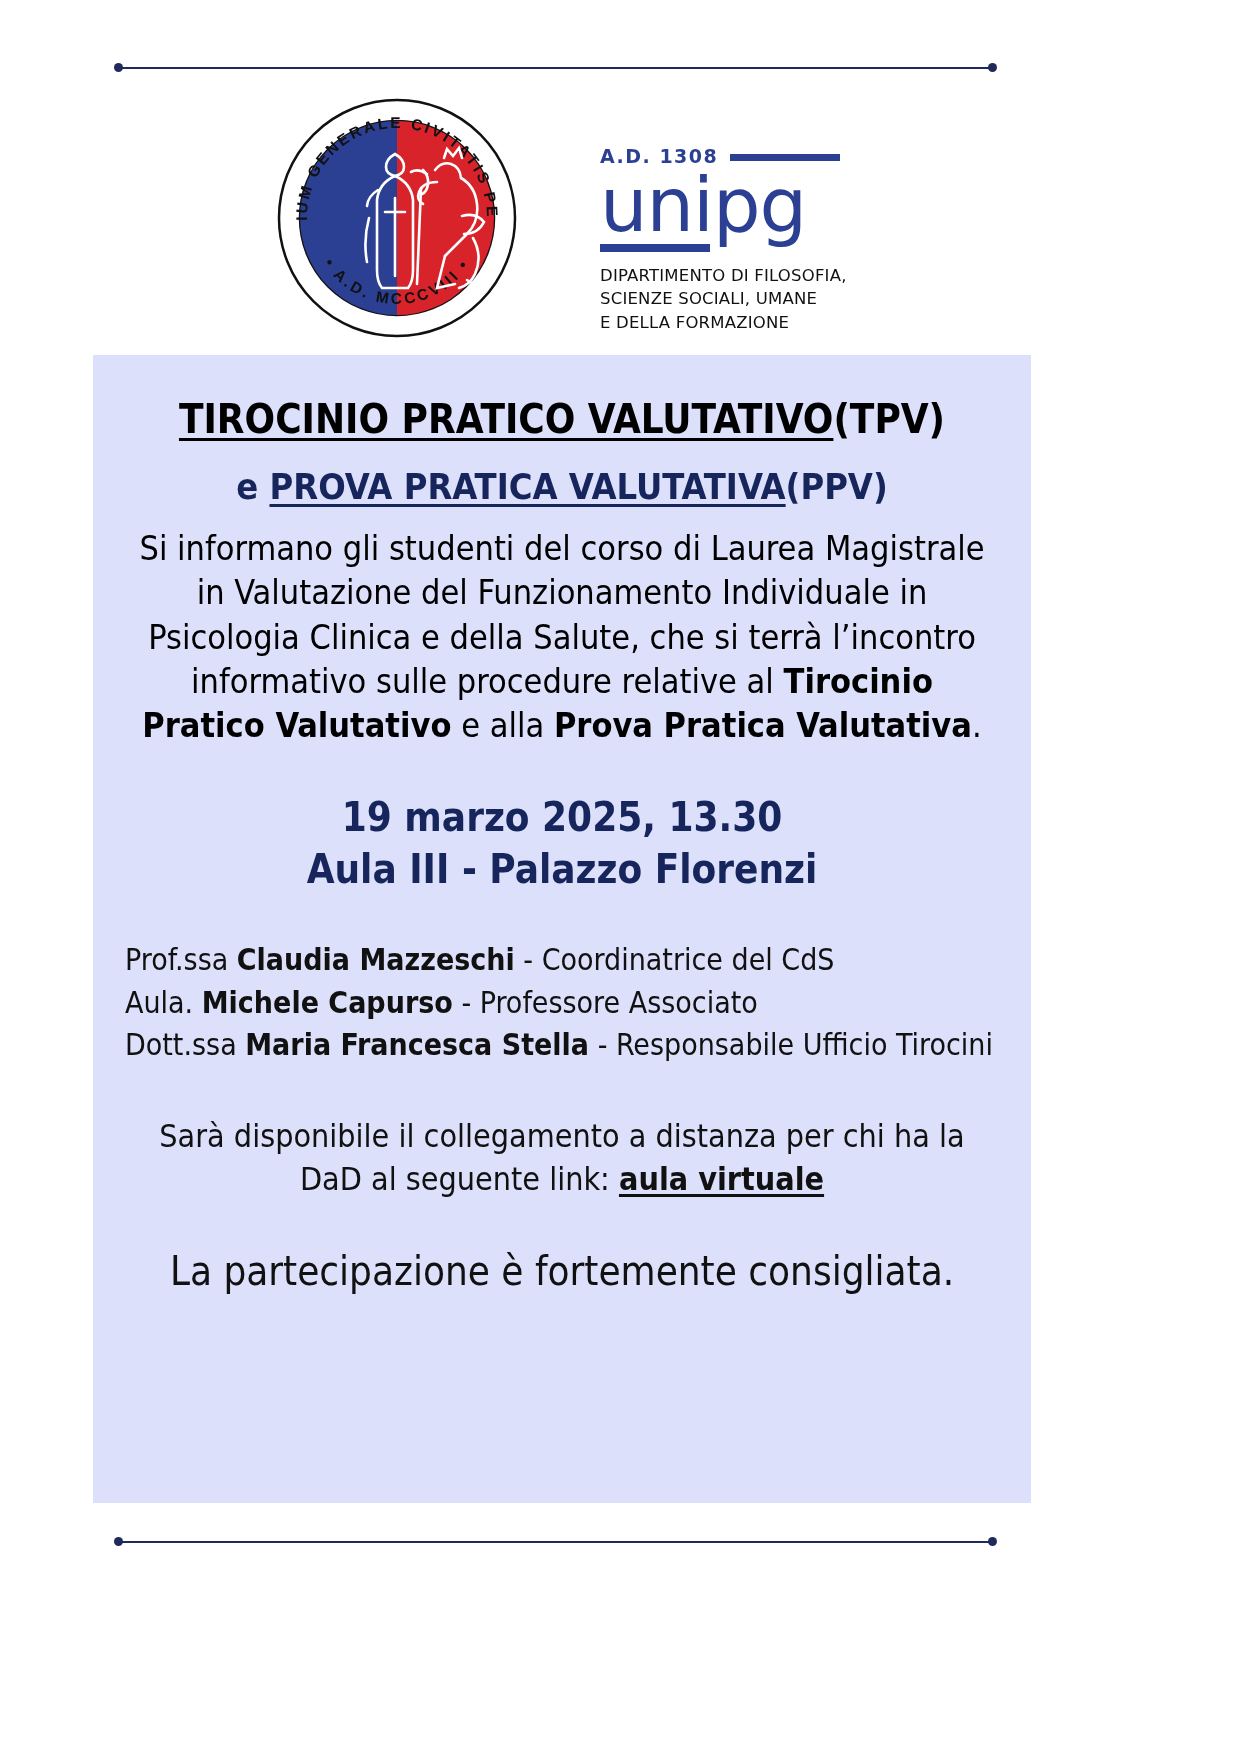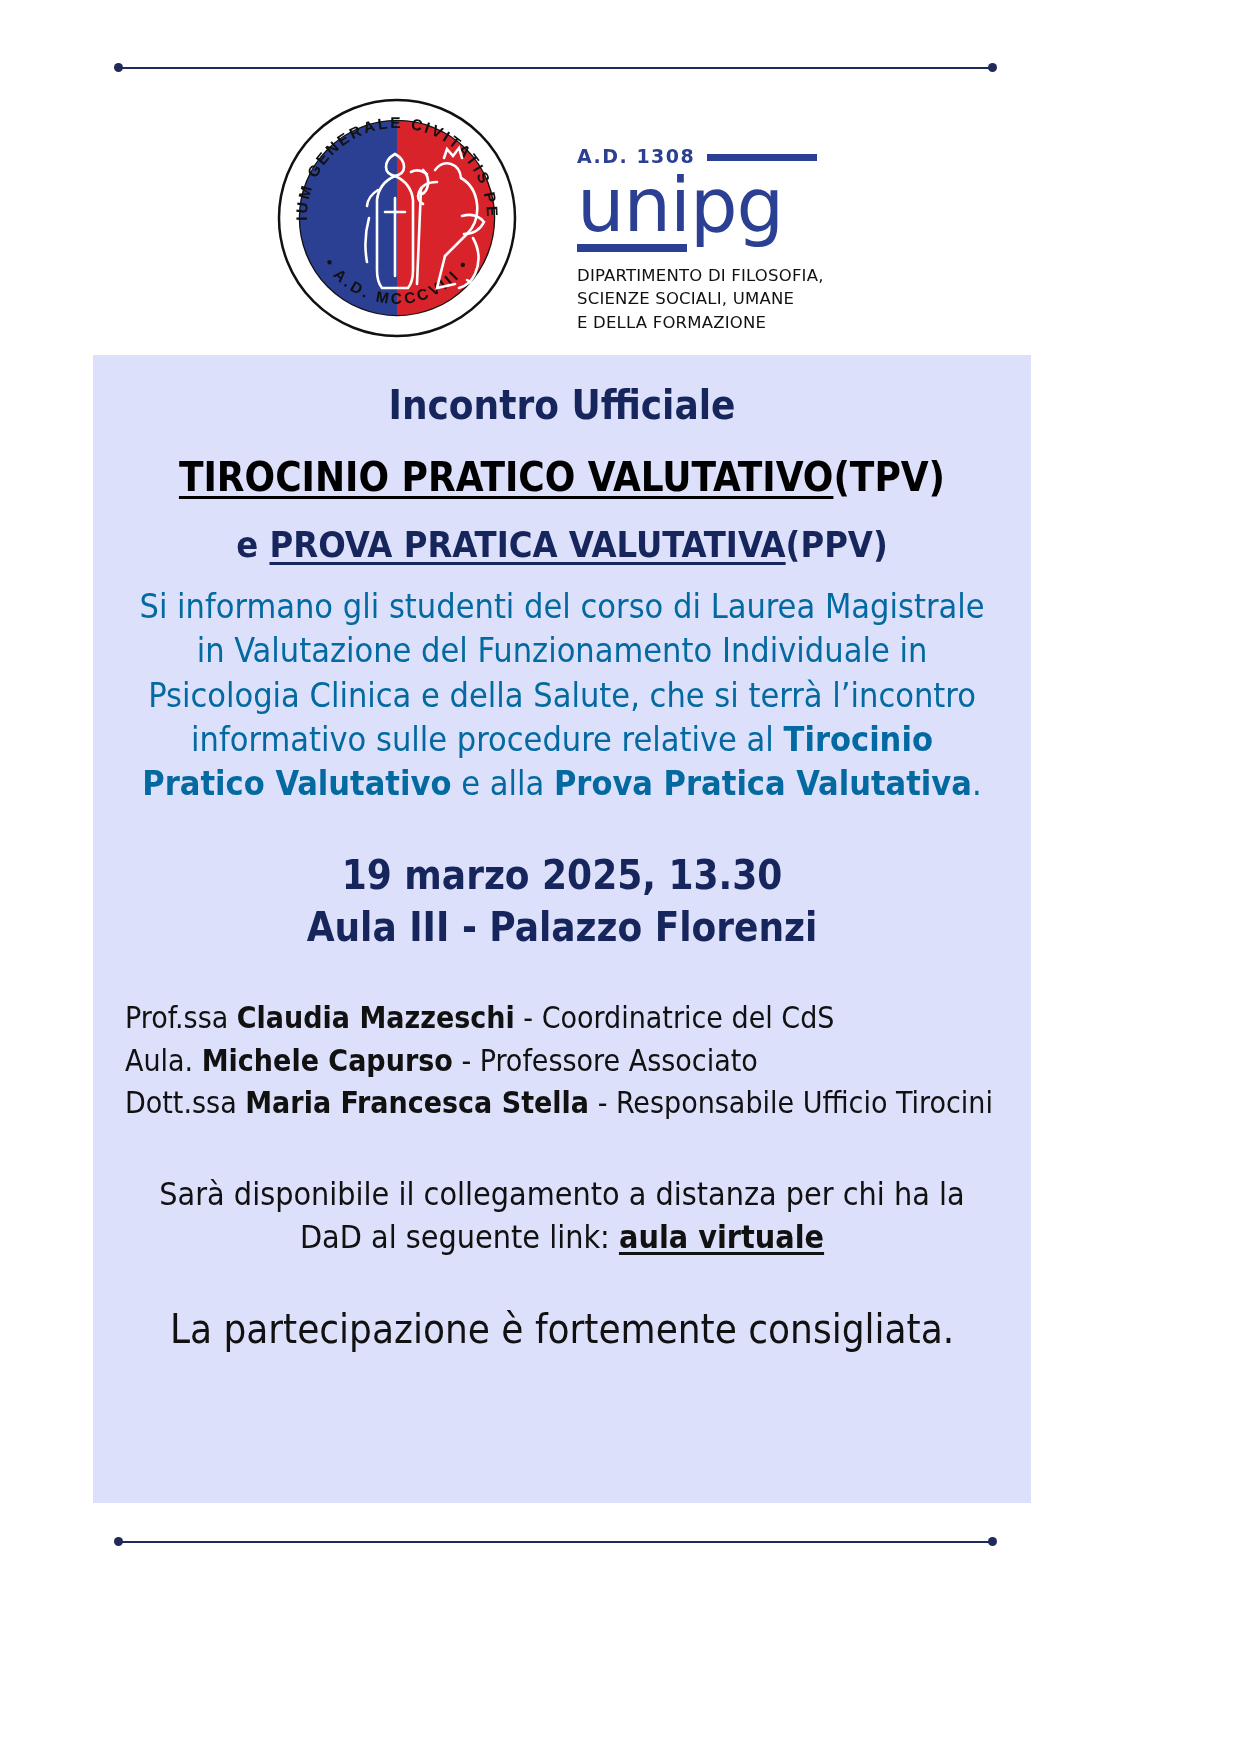--- a/index.html
+++ b/index.html
@@ -17,21 +17,21 @@
   .rule.bottom{top:1541px;}
   .dot{position:absolute;width:9px;height:9px;border-radius:50%;background:#1f2a5a;}
   .dot.tl{left:114px;top:63px;}
   .dot.tr{left:988px;top:63px;}
   .dot.bl{left:114px;top:1537px;}
   .dot.br{left:988px;top:1537px;}
 
   
   .header{position:absolute;left:0;top:90px;width:1241px;height:250px;}
   .seal{position:absolute;left:277px;top:8px;width:240px;height:240px;}
-  .brand{position:absolute;left:577px;top:55px;width:330px;}
+  .brand{position:absolute;left:600px;top:55px;width:330px;}
 
   .ad-row{display:flex;align-items:center;gap:12px;}
   .ad-text{font-family:"DejaVu Sans","Liberation Sans",sans-serif;
     font-size:19px;font-weight:700;letter-spacing:1.5px;color:#2b3f93;}
   .ad-bar{flex:1;height:7px;background:#2b3f93;margin-top:2px;max-width:110px;}
   .unipg{font-family:"DejaVu Sans","Liberation Sans",sans-serif;
     font-size:75px;line-height:0.92;font-weight:400;color:#2b3f93;
     letter-spacing:-1px;margin-top:4px;}
   .under-bar{width:110px;height:8px;background:#2b3f93;margin-top:4px;}
   .dept{font-family:"DejaVu Sans","Liberation Sans",sans-serif;
@@ -41,21 +41,21 @@
   
   .panel{position:absolute;left:93px;top:355px;width:938px;height:1148px;
     background:#dde0fa;}
   .inner{padding:16px 24px 0 24px;text-align:center;color:#111;}
 
   h1.t1{font-size:40px;font-weight:700;color:#16255c;margin:10px 0 0;line-height:1.2;}
   h2.t2{font-size:40px;font-weight:700;color:#000000;margin:24px 0 0;line-height:1.2;}
   h2.t3{font-size:36px;font-weight:700;color:#16255c;margin:22px 0 0;line-height:1.2;}
   .u{text-decoration:underline;text-decoration-thickness:3px;text-underline-offset:5px;}
 
-  p.body{font-size:34px;line-height:1.30;margin:18px 10px 16px;color:#0369a1;font-weight:400;}
+  p.body{font-size:34px;line-height:1.30;margin:18px 10px 16px;color:#000000;font-weight:400;}
   p.body b{font-weight:700;}
 
   .datetime{font-size:40px;font-weight:700;color:#16255c;margin:44px 0 0;line-height:1.30;}
   .venue{font-size:40px;font-weight:700;color:#16255c;margin:0 0 0;line-height:1.30;}
 
   .speakers{margin:44px 0 0;text-align:left;padding:0 8px;}
   .speaker{font-size:30px;line-height:1.42;color:#111;font-weight:400;}
   .speaker b{font-weight:700;}
   .speaker.justified{text-align:justify;text-align-last:left;}
 
@@ -125,21 +125,20 @@
         <div>DIPARTIMENTO DI FILOSOFIA,</div>
         <div>SCIENZE SOCIALI, UMANE</div>
         <div>E DELLA FORMAZIONE</div>
       </div>
     </div>
   </div>
 
   <div class="panel">
     <div class="inner">
 
-      <h1 class="t1">Incontro Ufficiale</h1>
 
       <h2 class="t2"><span class="u">TIROCINIO PRATICO VALUTATIVO</span><span>(TPV)</span></h2>
 
       <h2 class="t3"><span>e </span><span class="u">PROVA PRATICA VALUTATIVA</span><span>(PPV)</span></h2>
 
       <p class="body"><span>Si informano gli studenti del corso di Laurea Magistrale in Valutazione del Funzionamento Individuale in Psicologia Clinica e della Salute, che si terrà l’incontro informativo sulle procedure relative al </span><b>Tirocinio Pratico Valutativo</b><span> e alla </span><b>Prova Pratica Valutativa</b><span>.</span></p>
 
       <div class="datetime">19 marzo 2025, 13.30</div>
       <div class="venue">Aula III - Palazzo Florenzi</div>
 

